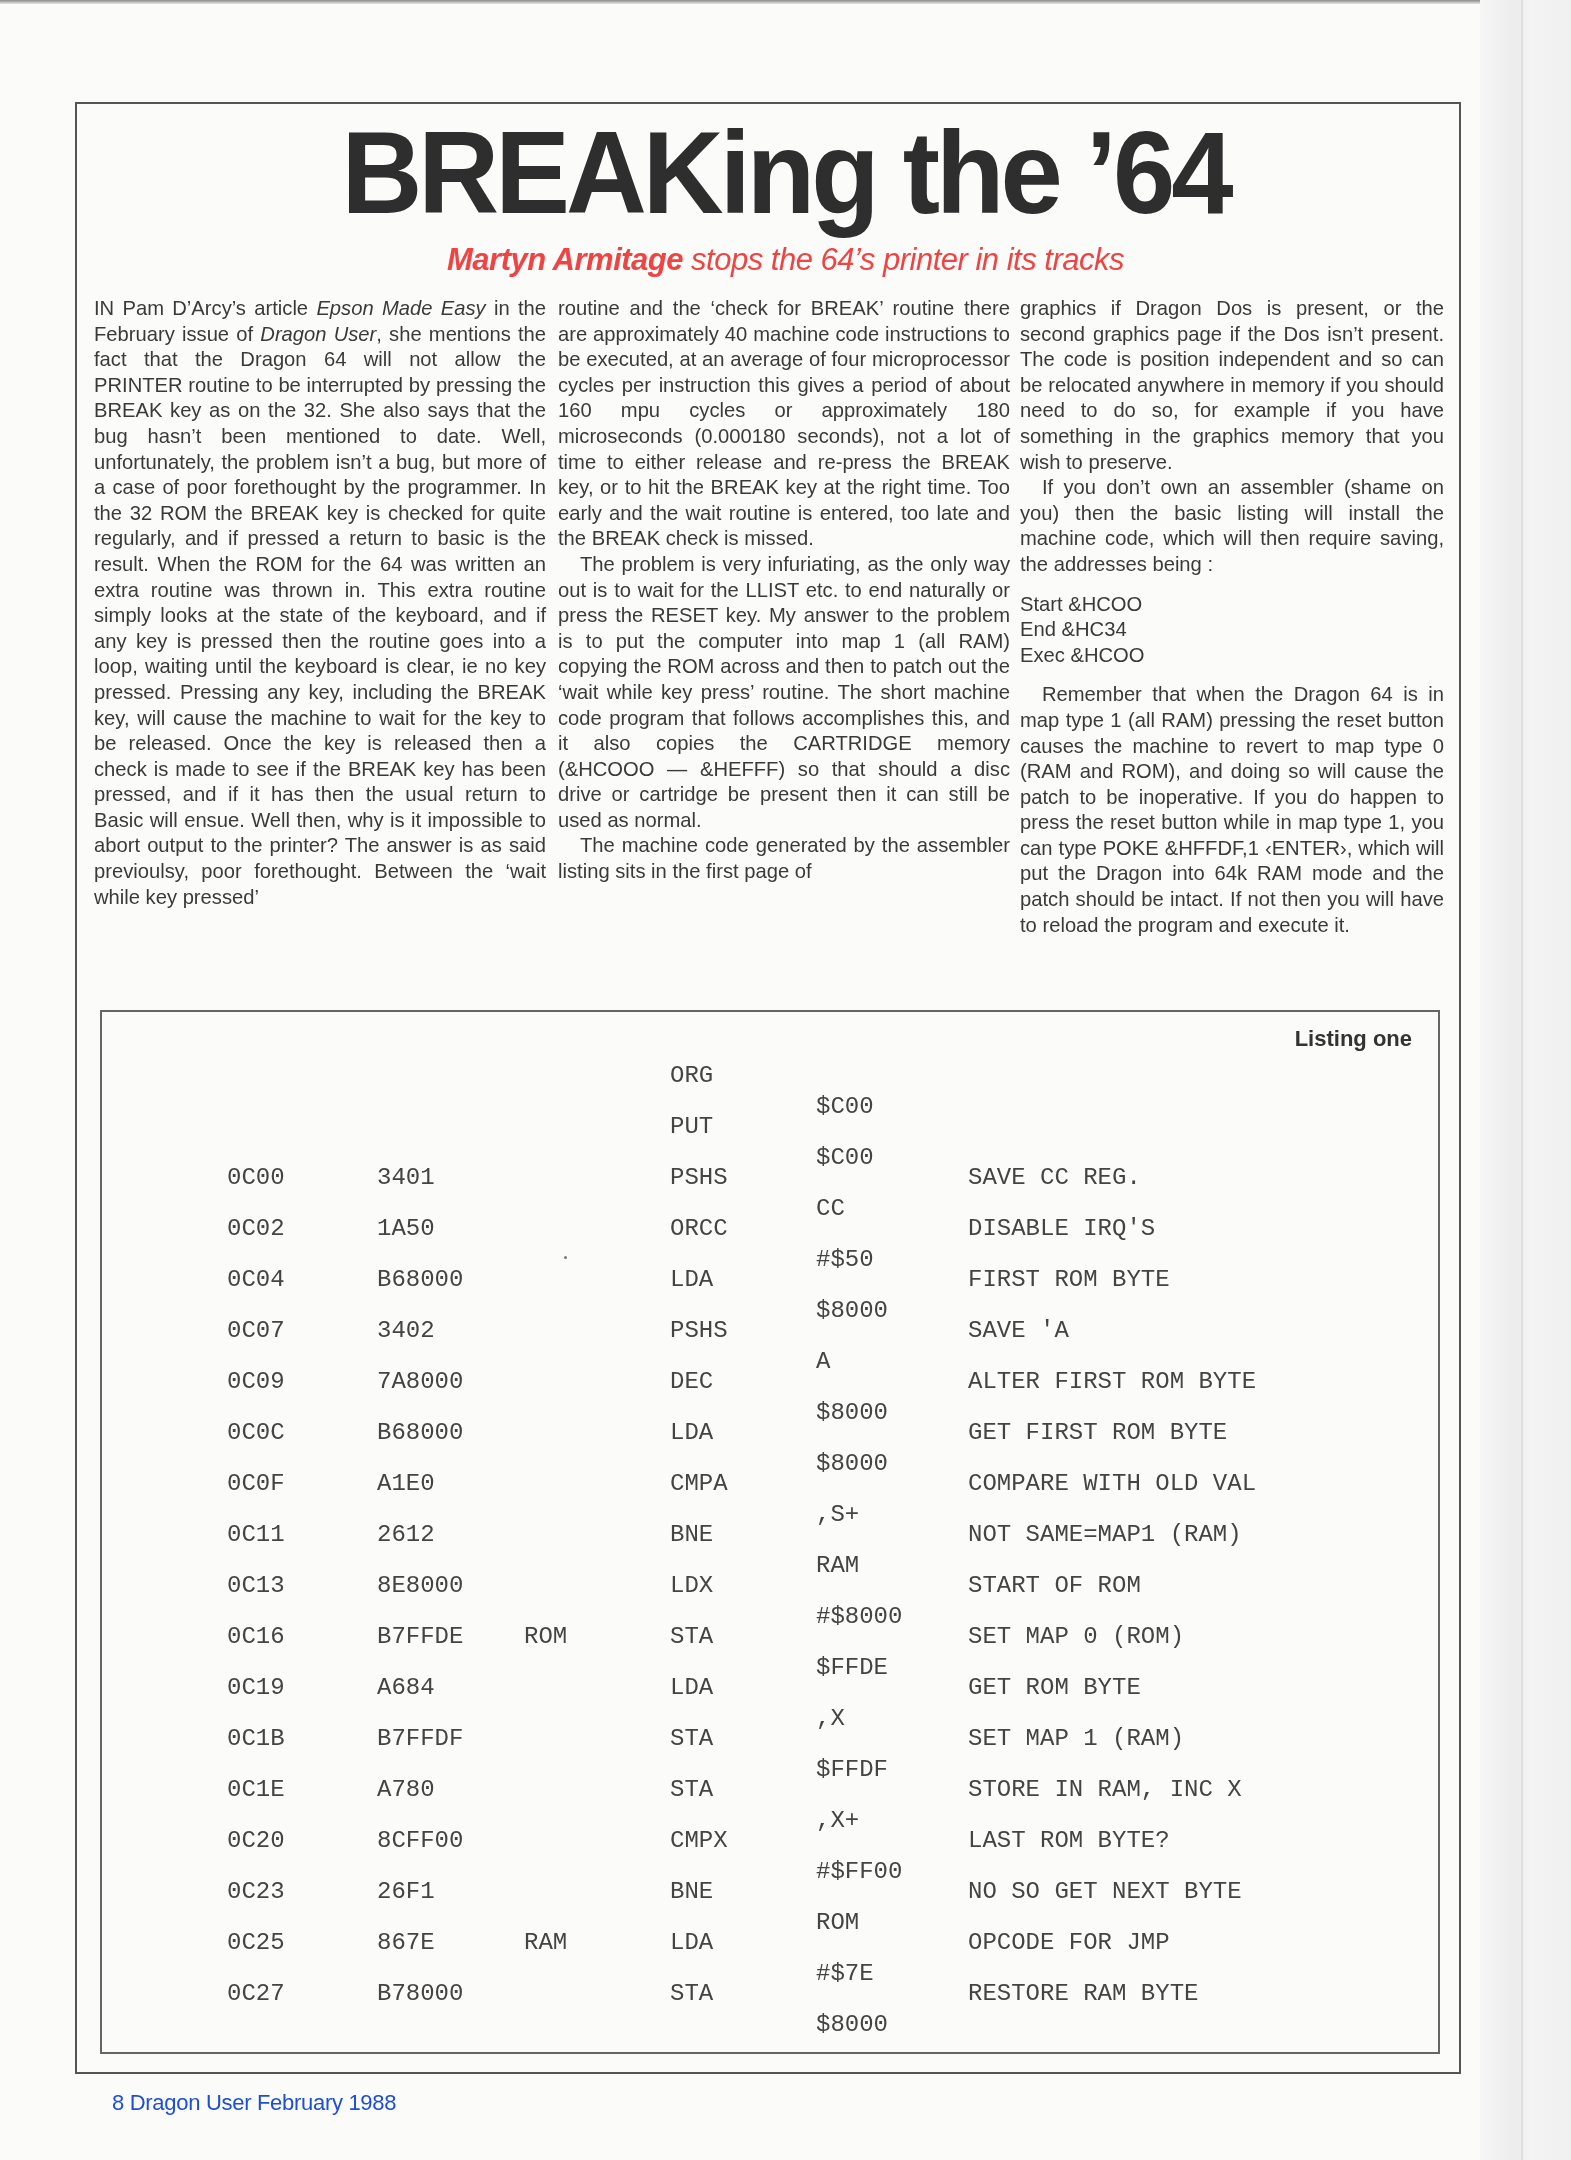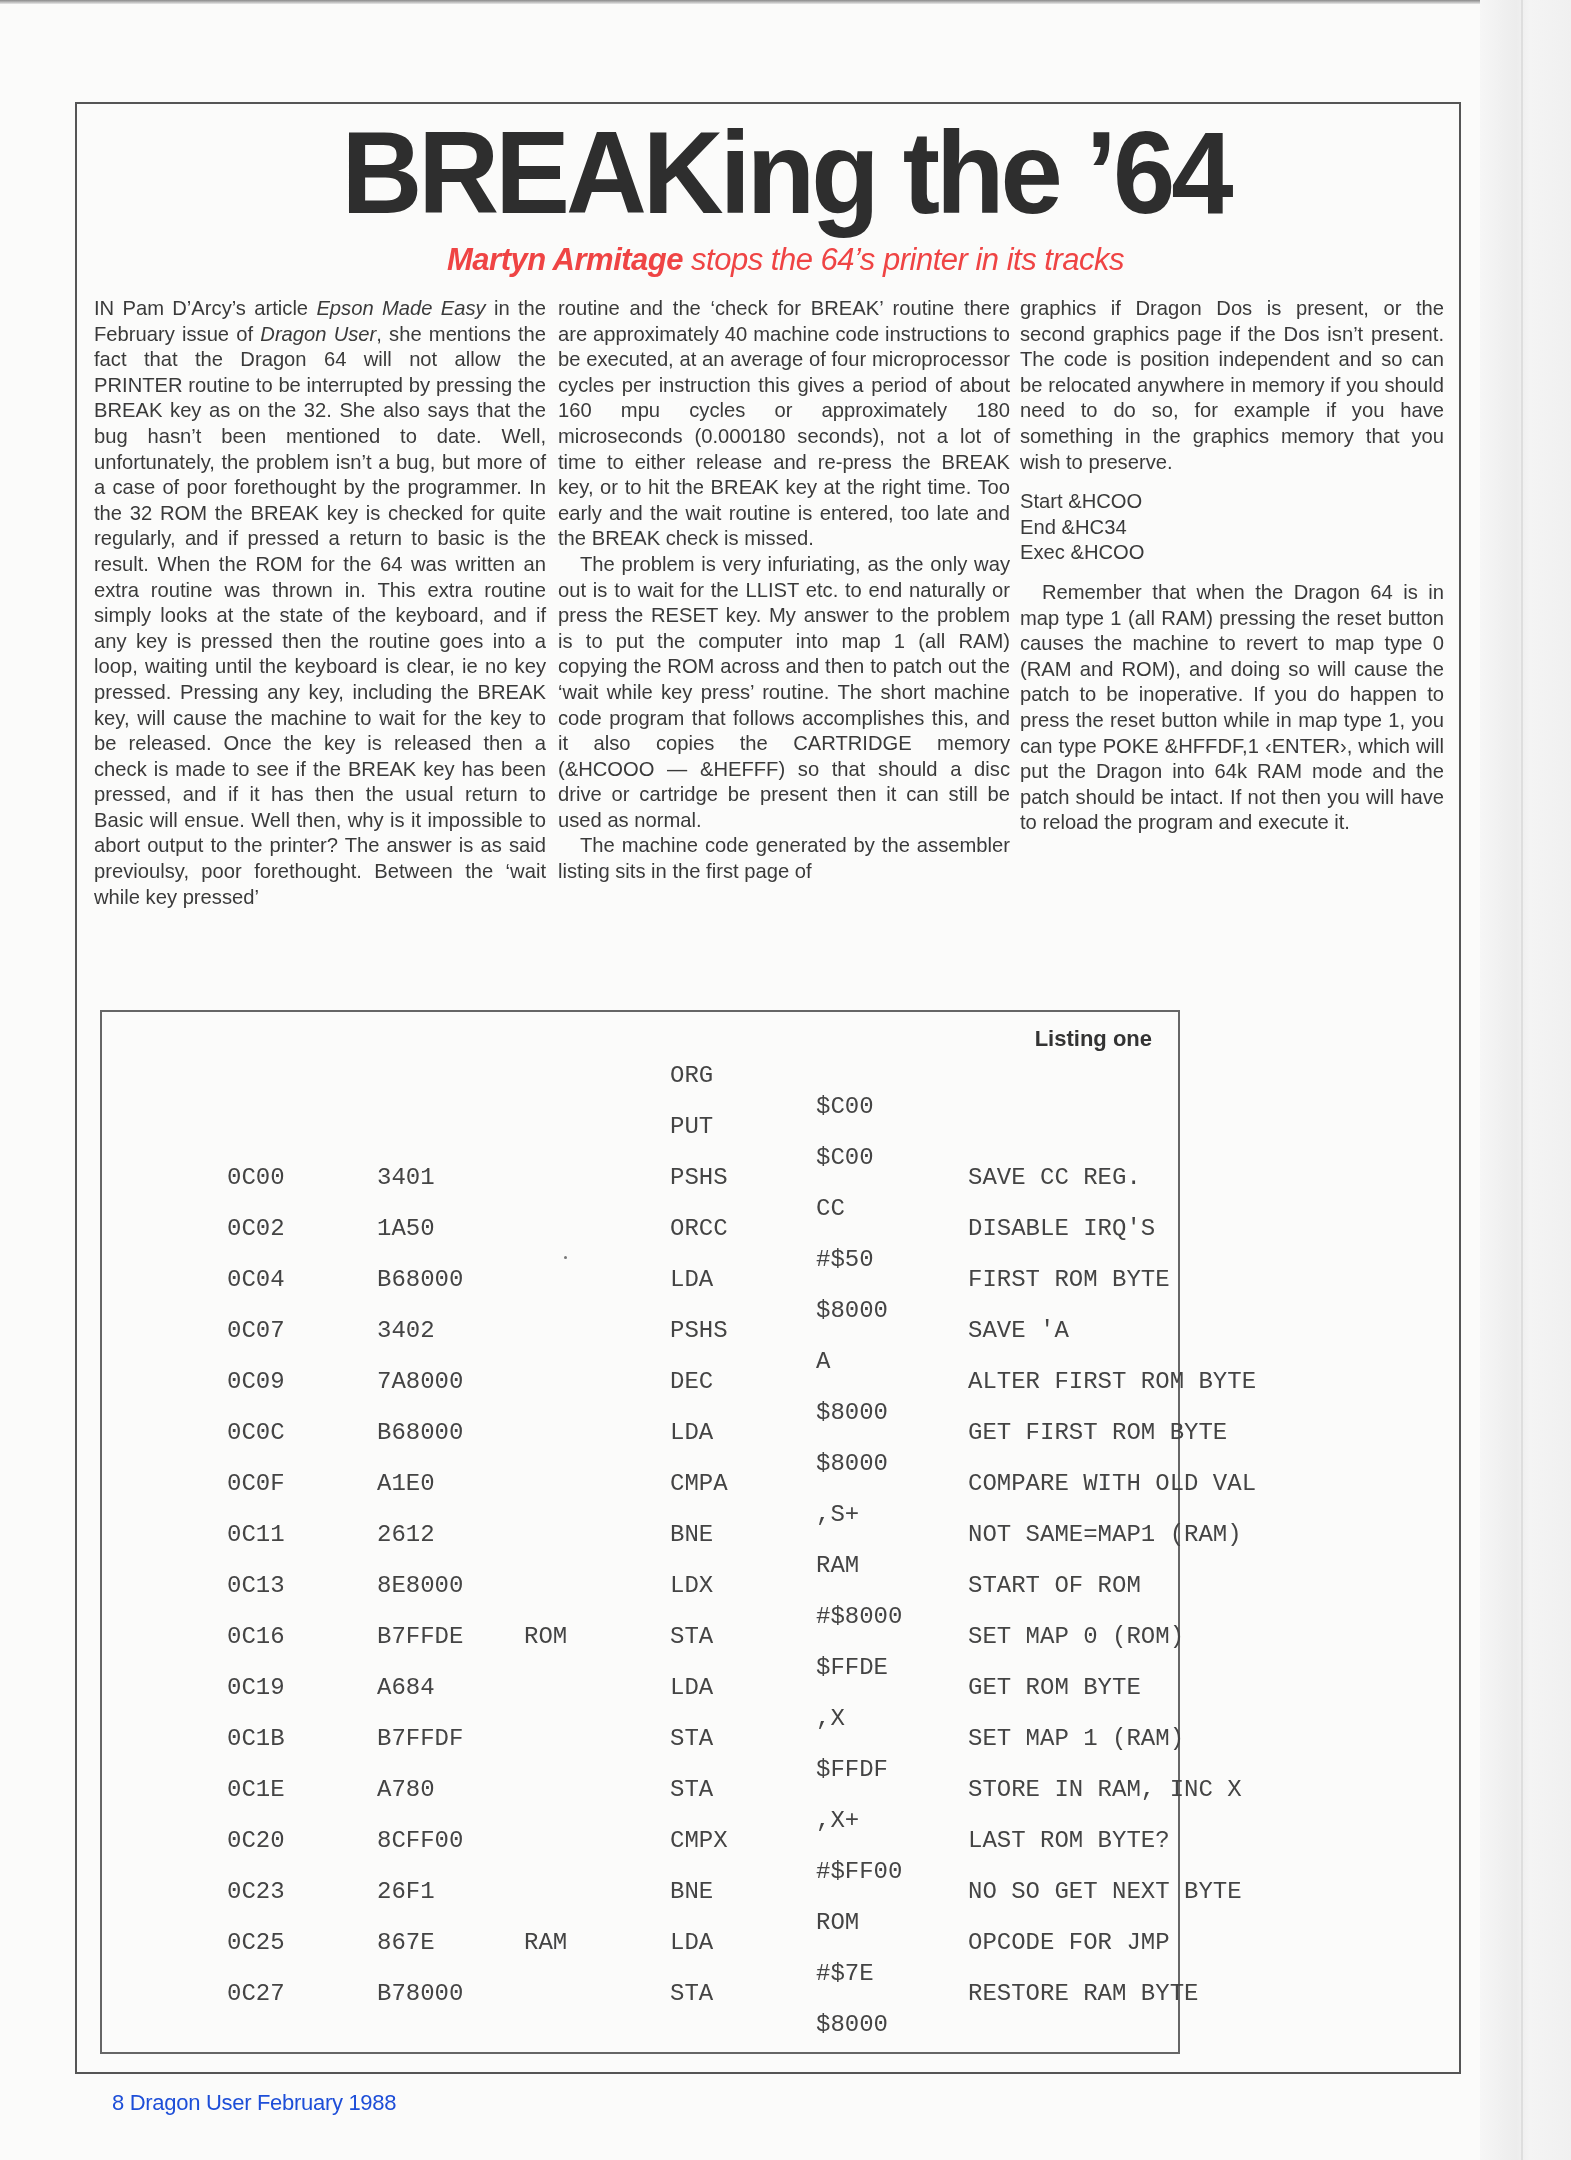--- a/index.html
+++ b/index.html
@@ -45,21 +45,21 @@
     text-align: justify;
   }
   .col p { margin: 0; }
   .col p.indent { text-indent: 22px; }
   .col1 { left: 94px; }
   .col2 { left: 558px; }
   .col3 { left: 1020px; width: 424px; }
   .addr-list { margin: 14px 0 14px 0; text-align: left; }
   .addr-list div { line-height: 25.6px; }
   .listing {
-    position: absolute; left: 100px; top: 1010px; width: 1080px; height: 1044px;
+    position: absolute; left: 100px; top: 1010px; width: 1340px; height: 1044px;
     border: 2px solid #666; box-sizing: border-box;
   }
   .listing-title {
     position: absolute; right: 26px; top: 14px;
     font-weight: bold; font-size: 22px; color: #333;
   }
   .code {
     position: absolute; left: 0; top: 0; width: 100%; height: 100%;
     font-family: "Liberation Mono", monospace; font-size: 24px; color: #444;
   }
@@ -96,20 +96,21 @@
 </div>
 
 <div class="col col2">
   <p>routine and the ‘check for BREAK’ routine there are approximately 40 machine code instructions to be executed, at an average of four microprocessor cycles per instruction this gives a period of about 160 mpu cycles or approximately 180 microseconds (0.000180 seconds), not a lot of time to either release and re-press the BREAK key, or to hit the BREAK key at the right time. Too early and the wait routine is entered, too late and the BREAK check is missed.</p>
   <p class="indent">The problem is very infuriating, as the only way out is to wait for the LLIST etc. to end naturally or press the RESET key. My answer to the problem is to put the computer into map 1 (all RAM) copying the ROM across and then to patch out the ‘wait while key press’ routine. The short machine code program that follows accomplishes this, and it also copies the CARTRIDGE memory (&amp;HCOOO — &amp;HEFFF) so that should a disc drive or cartridge be present then it can still be used as normal.</p>
   <p class="indent">The machine code generated by the assembler listing sits in the first page of</p>
 </div>
 
 <div class="col col3">
   <p>graphics if Dragon Dos is present, or the second graphics page if the Dos isn’t present. The code is position independent and so can be relocated anywhere in memory if you should need to do so, for example if you have something in the graphics memory that you wish to preserve.</p>
+  <p class="indent">If you don’t own an assembler (shame on you) then the basic listing will install the machine code, which will then require saving, the addresses being :</p>
   <div class="addr-list">
     <div>Start &amp;HCOO</div>
     <div>End &amp;HC34</div>
     <div>Exec &amp;HCOO</div>
   </div>
   <p class="indent">Remember that when the Dragon 64 is in map type 1 (all RAM) pressing the reset button causes the machine to revert to map type 0 (RAM and ROM), and doing so will cause the patch to be inoperative. If you do happen to press the reset button while in map type 1, you can type POKE &amp;HFFDF,1 ‹ENTER›, which will put the Dragon into 64k RAM mode and the patch should be intact. If not then you will have to reload the program and execute it.</p>
 </div>
 
 <div class="listing">
   <div class="listing-title">Listing one</div>

